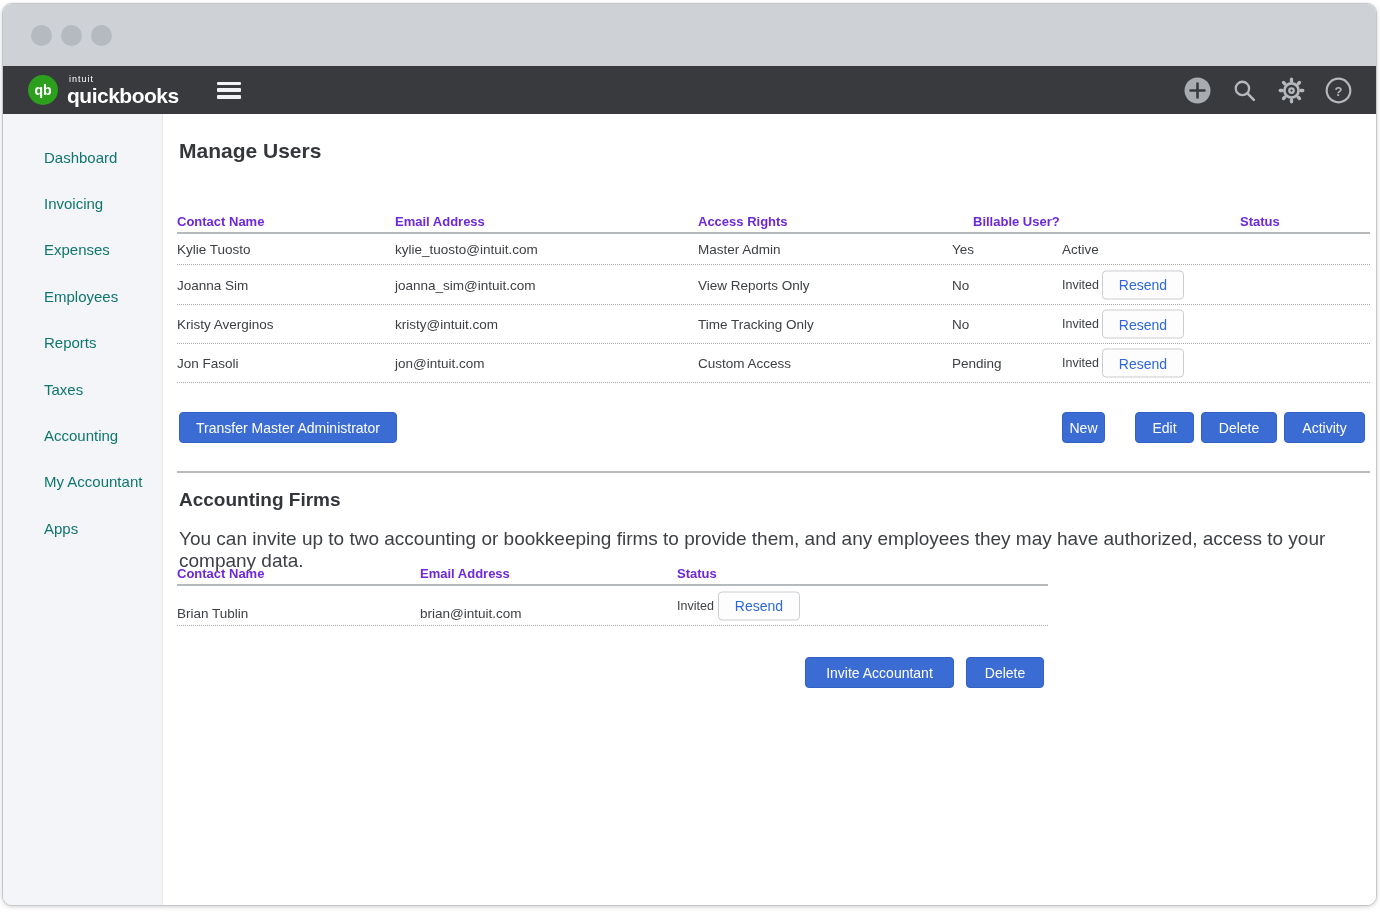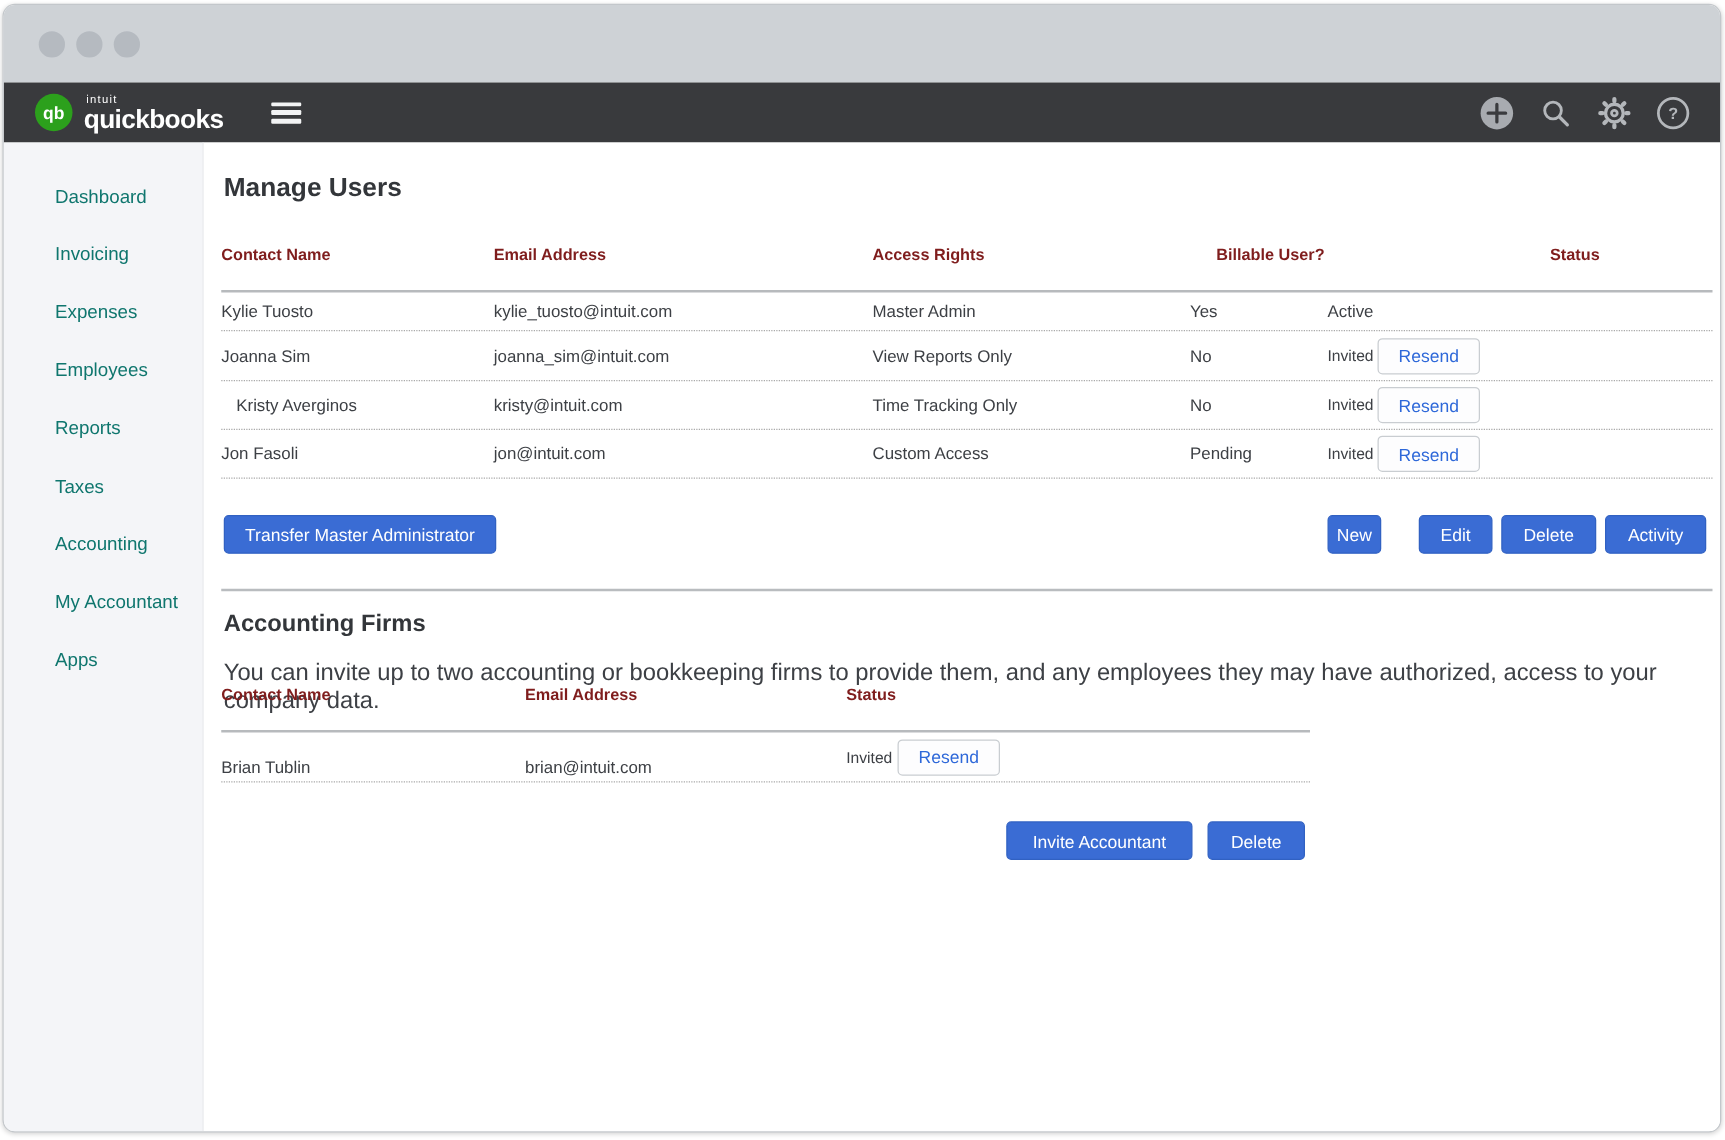--- a/index.html
+++ b/index.html
@@ -31,21 +31,21 @@
   .sidebar { width:160px; background:#f4f5f8; border-right:1px solid #e7e9ec; padding-top:20px; flex-shrink:0; }
   .snav-item { height:46.4px; display:flex; align-items:center; padding-left:41px;
     font-size:15px; color:#0f766e; cursor:pointer; }
   .content { position:relative; flex:1; background:#ffffff; }
 
   .page-title { position:absolute; left:16px; top:25px; font-size:21px; font-weight:bold; color:#33363a; }
 
   
   .tbl { position:absolute; }
   .hrow { position:relative; border-bottom:2px solid #b7babd; }
-  .hcell { position:absolute; bottom:21px; font-size:13px; font-weight:bold; color:#7f1d1d; white-space:nowrap; }
+  .hcell { position:absolute; bottom:3px; font-size:13px; font-weight:bold; color:#6d28d9; white-space:nowrap; }
   .drow { position:relative; border-bottom:1px dotted #a9a9a9; cursor:pointer; }
   .dcell { position:absolute; top:50%; transform:translateY(-50%); font-size:13.5px; color:#3d4045; white-space:nowrap; }
   .dcell.small { font-size:12.5px; }
   .dcell.low { top:auto; transform:none; bottom:4px; }
 
   .resend-btn { position:absolute; top:50%; transform:translateY(-50%); width:82px; height:29px;
     background:#fdfdfe; border:1px solid #c9cdd1; border-radius:4px;
     font-size:14px; color:#2e68d9; cursor:pointer; font-family:inherit; }
 
   
@@ -155,21 +155,21 @@
         <div class="drow" style="height:40px;">
           <span class="dcell" style="left:0;">Joanna Sim</span>
           <span class="dcell" style="left:218px;">joanna_sim@intuit.com</span>
           <span class="dcell" style="left:521px;">View Reports Only</span>
           <span class="dcell" style="left:775px;">No</span>
           <span class="dcell small" style="left:885px;">Invited</span>
           <button class="resend-btn" style="left:925px;">Resend</button>
         </div>
 
         <div class="drow" style="height:39px;">
-          <span class="dcell" style="left:0;margin-left:12px;">Kristy Averginos</span>
+          <span class="dcell" style="left:0;">Kristy Averginos</span>
           <span class="dcell" style="left:218px;">kristy@intuit.com</span>
           <span class="dcell" style="left:521px;">Time Tracking Only</span>
           <span class="dcell" style="left:775px;">No</span>
           <span class="dcell small" style="left:885px;">Invited</span>
           <button class="resend-btn" style="left:925px;">Resend</button>
         </div>
 
         <div class="drow" style="height:39px;">
           <span class="dcell" style="left:0;">Jon Fasoli</span>
           <span class="dcell" style="left:218px;">jon@intuit.com</span>

